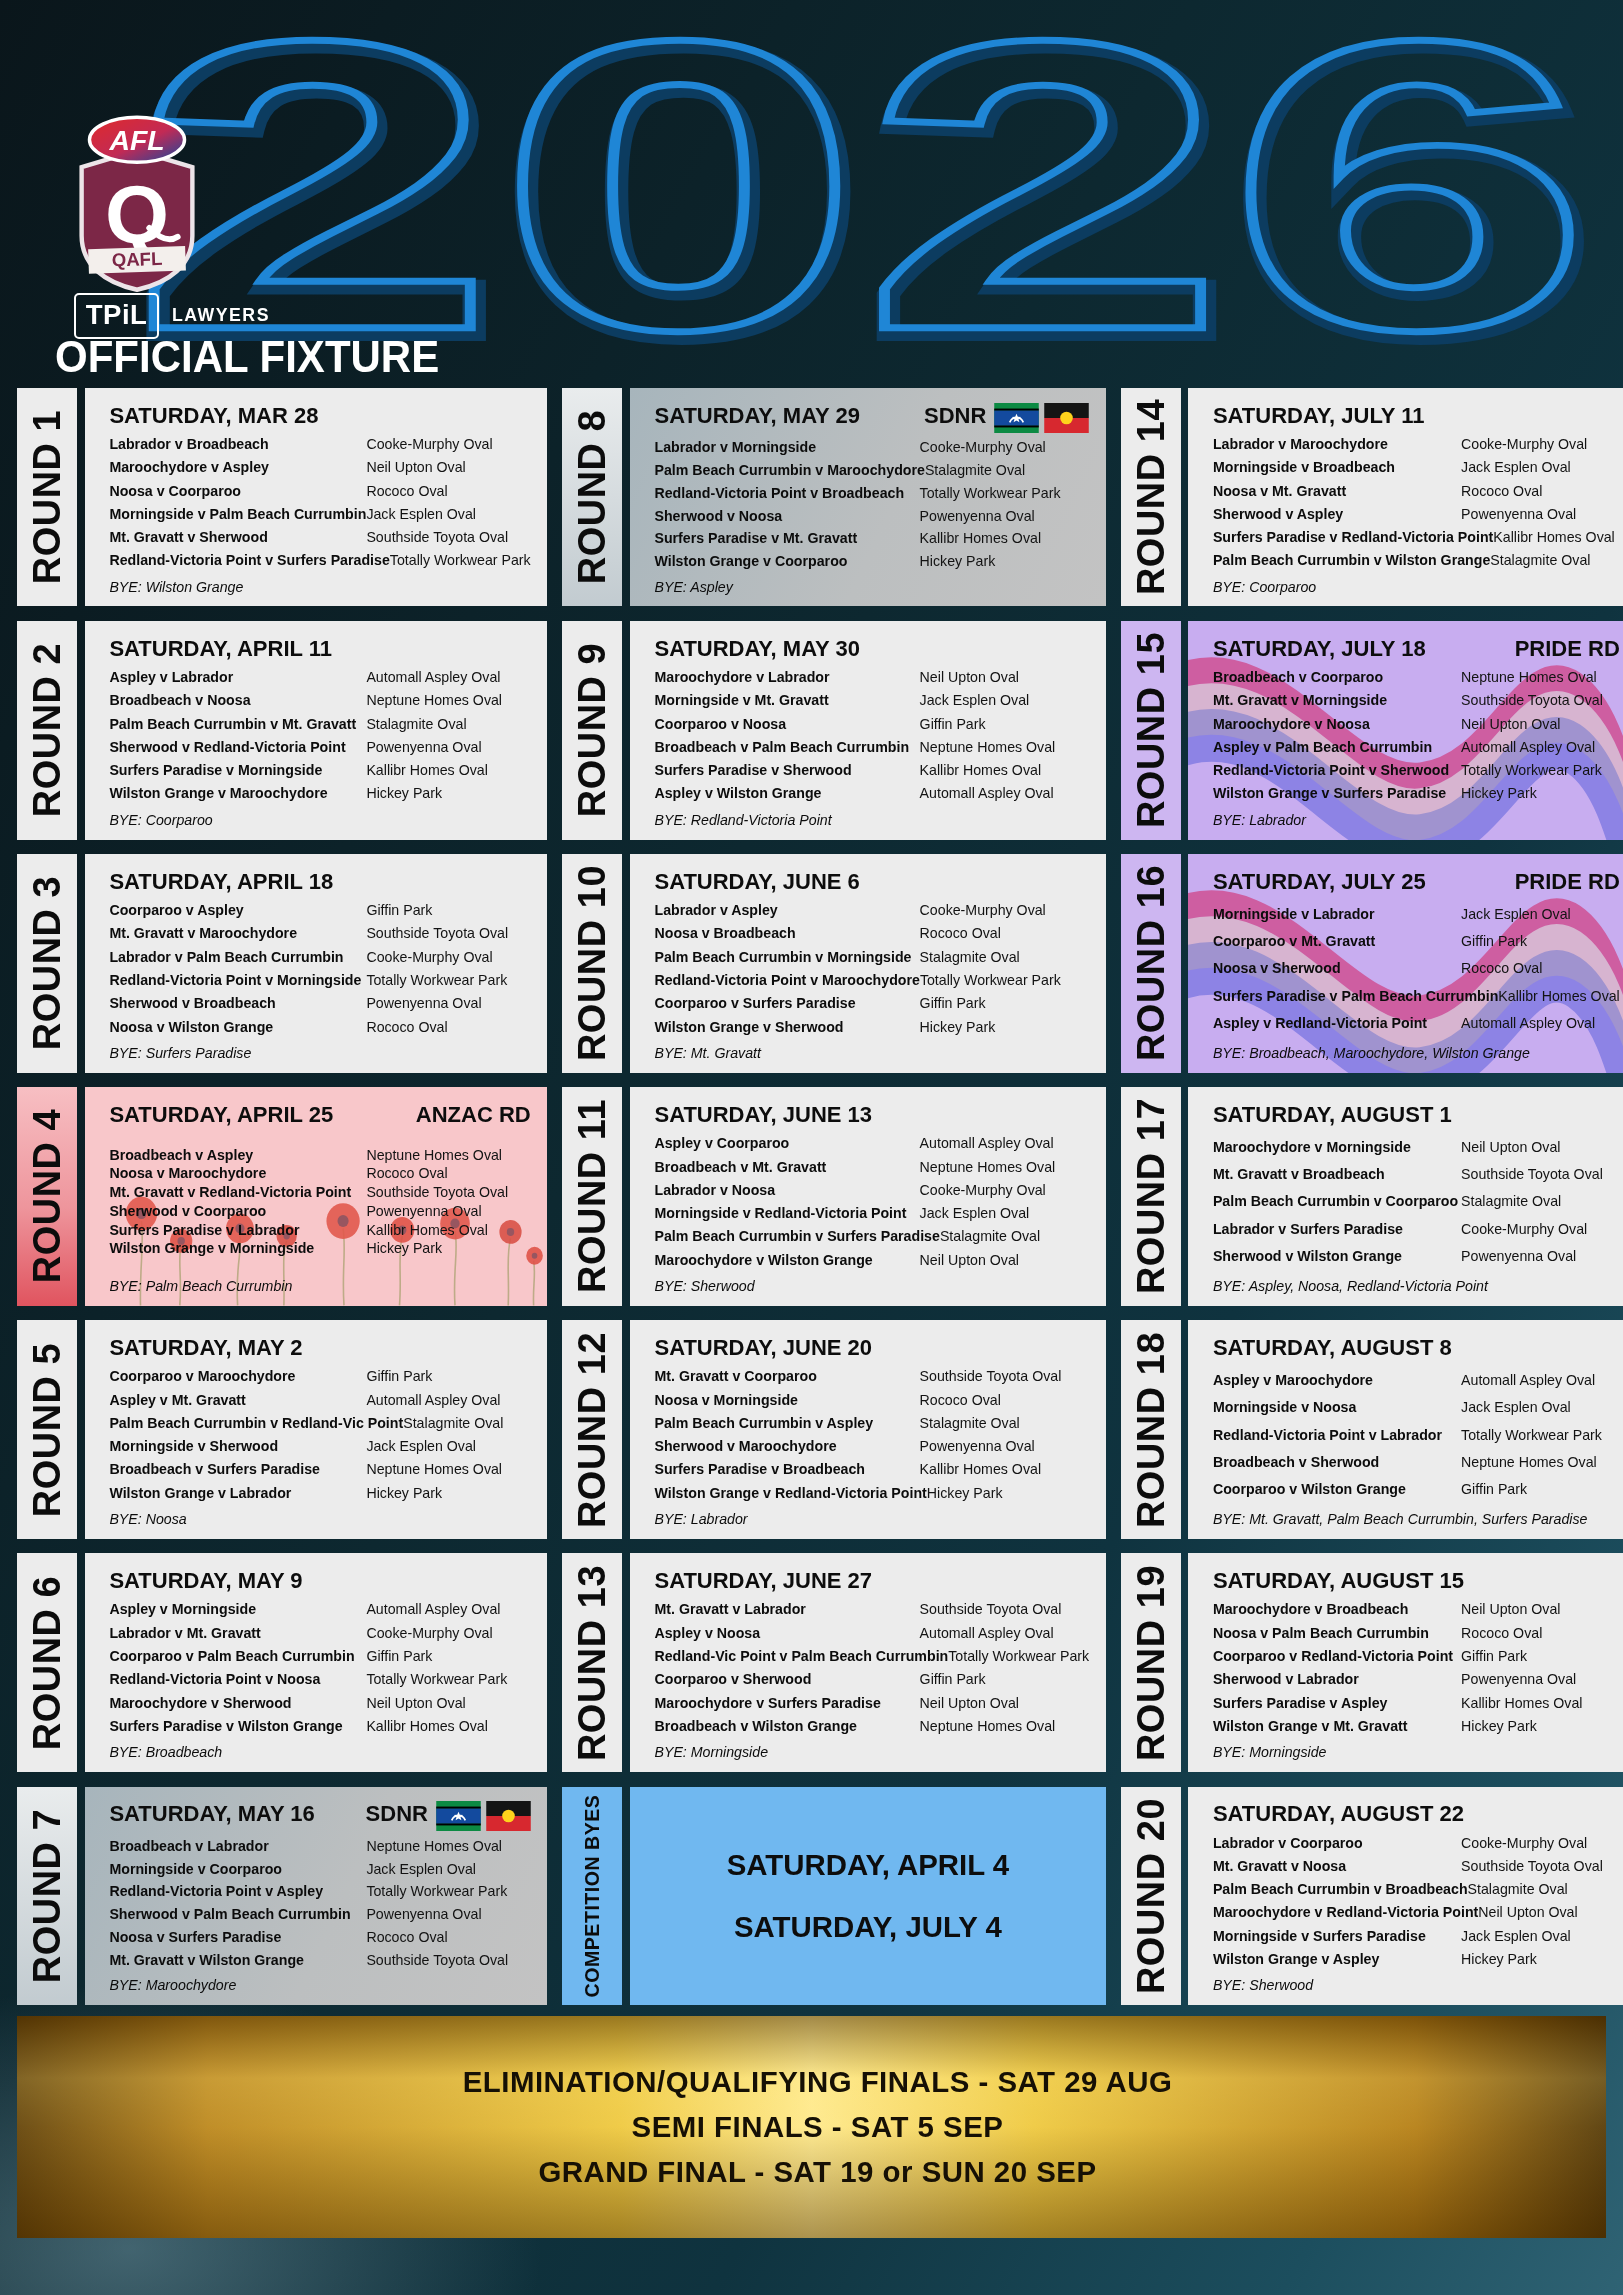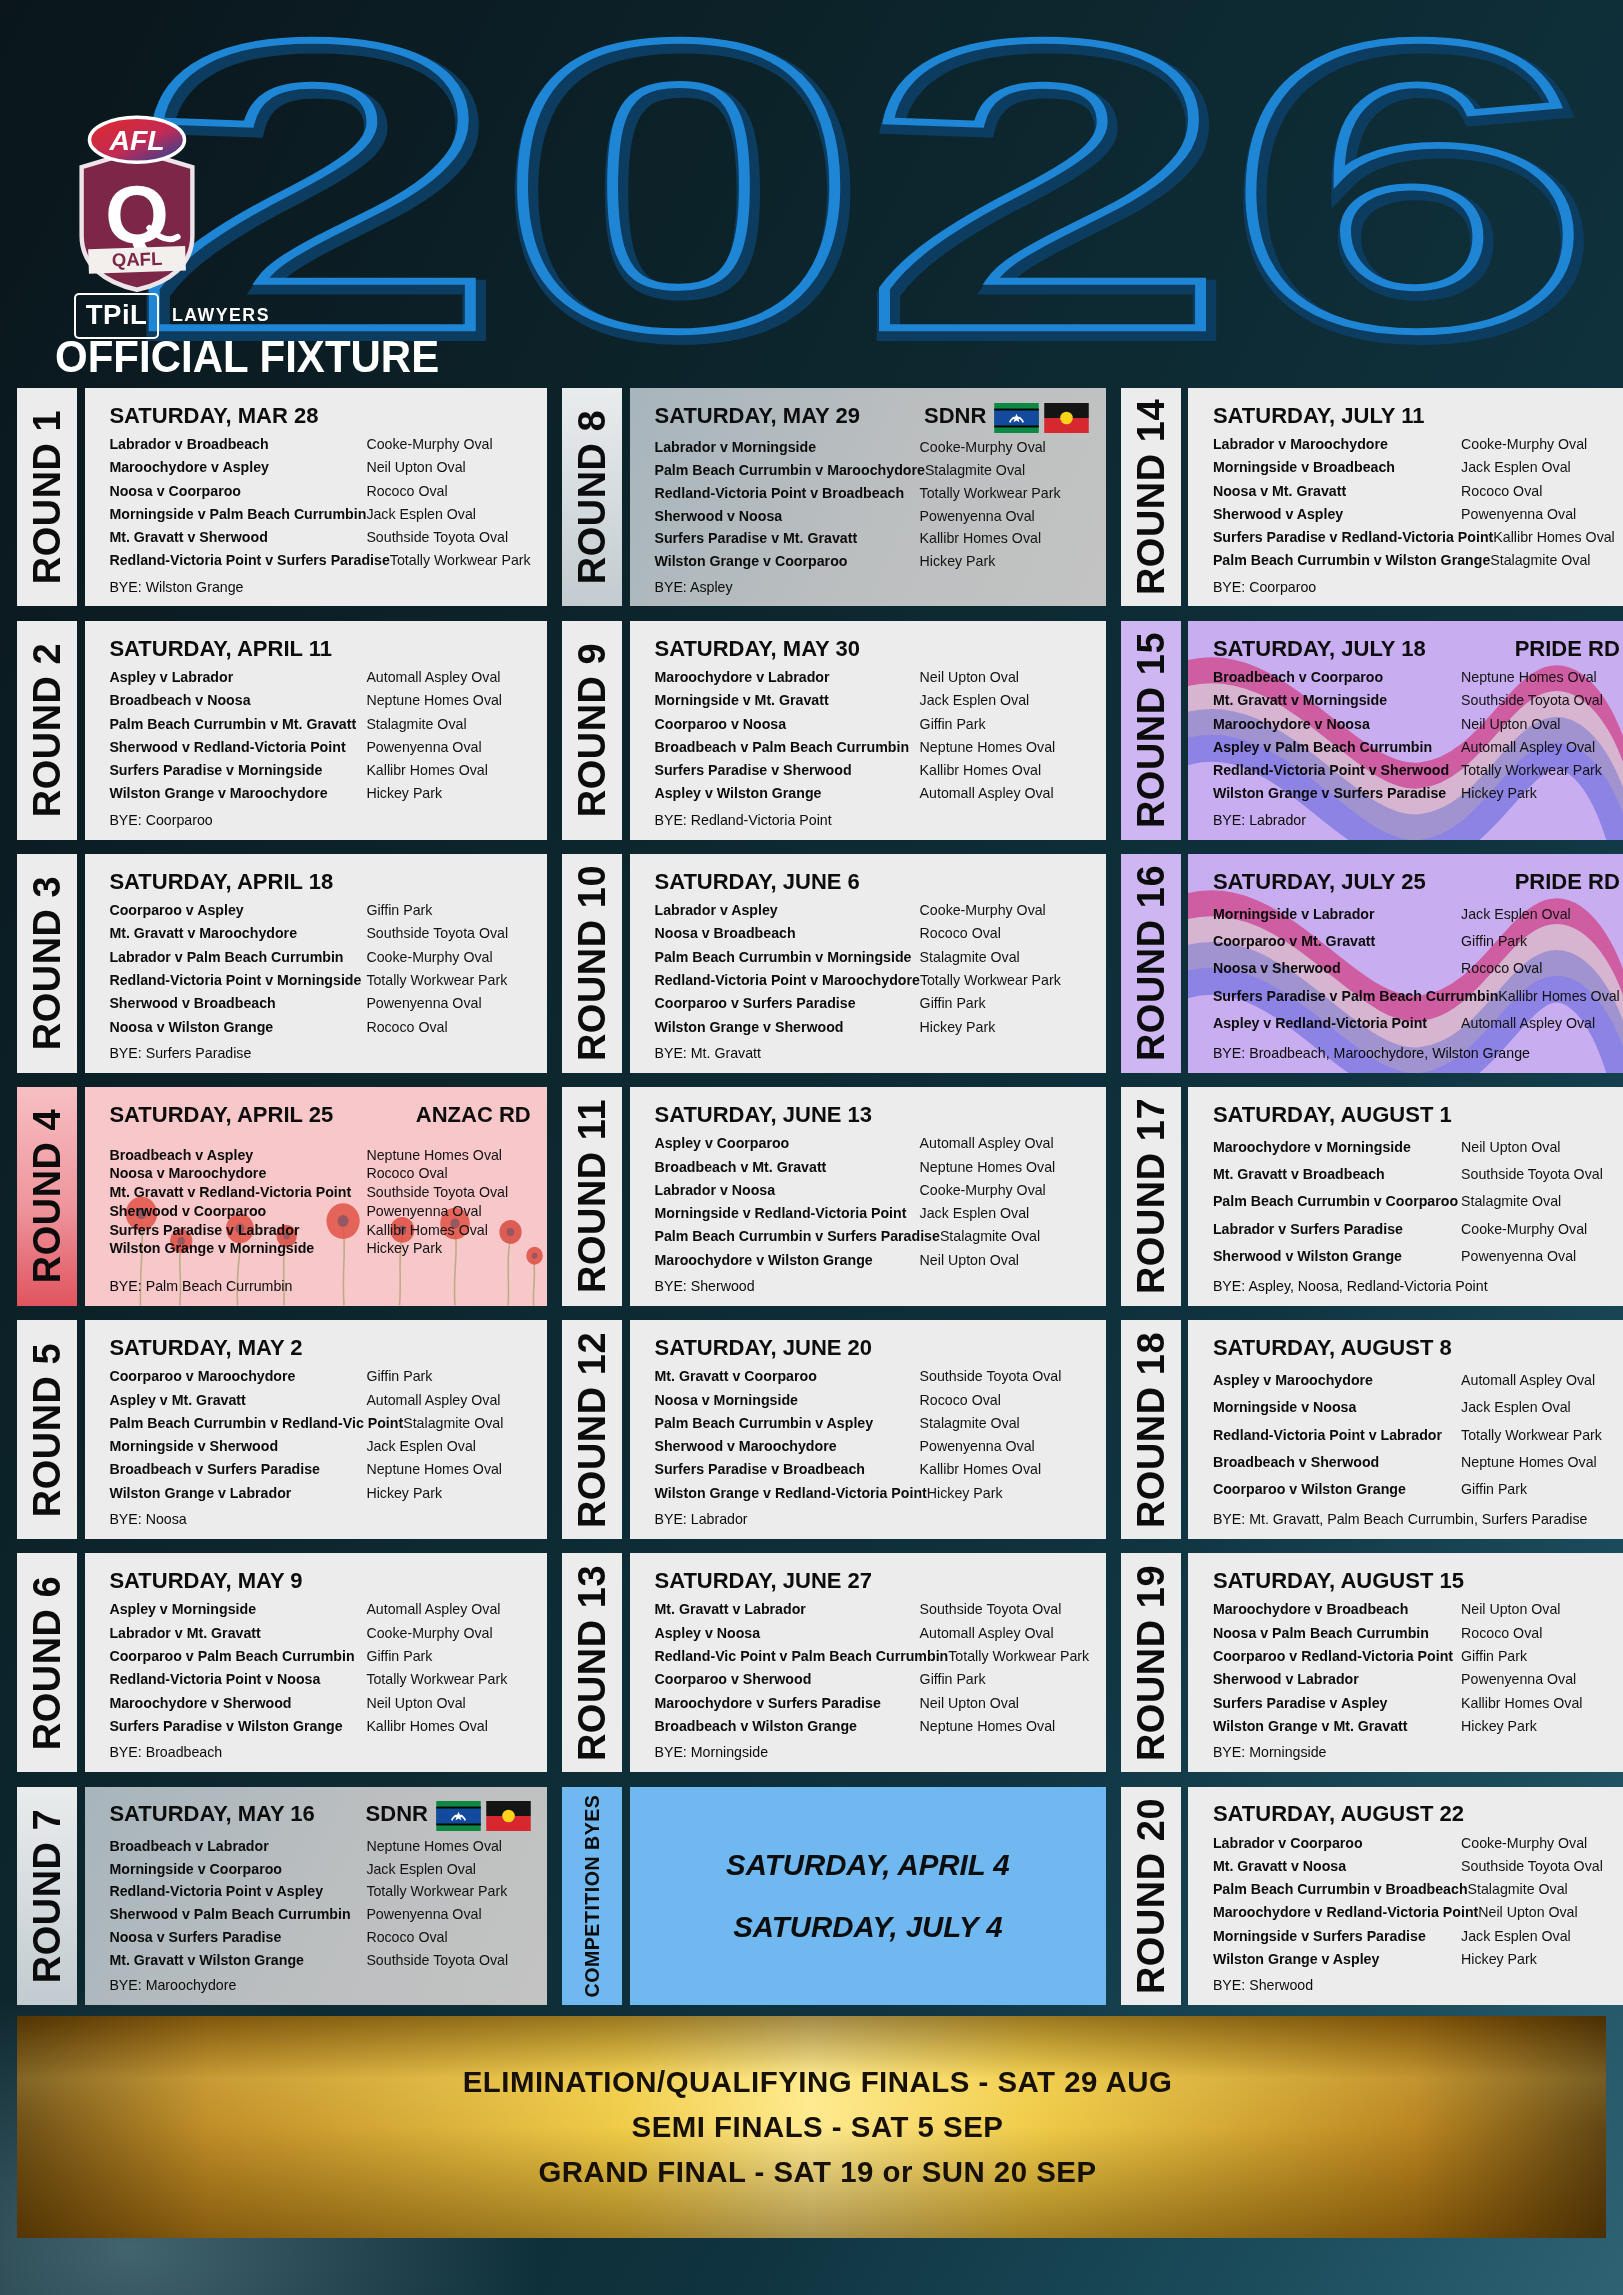--- a/index.html
+++ b/index.html
@@ -36,37 +36,37 @@
     display:flex;flex-direction:column;padding:14.7px 16.7px 11.8px 24.5px;min-width:0;
   }
   .panel-head{position:relative;z-index:2;display:flex;justify-content:space-between;align-items:flex-start;}
   .round-date{font-weight:800;font-size:22px;color:#0d0d0d;letter-spacing:0;white-space:nowrap;}
   .round-tag{display:flex;gap:7.9px;font-weight:800;font-size:22px;color:#0d0d0d;}
   .flags{display:none;align-items:center;gap:4.9px;}
   .matches{position:relative;z-index:2;flex:1;display:flex;flex-direction:column;justify-content:space-evenly;min-height:0;}
   .match{display:flex;align-items:baseline;}
   .teams{flex:0 0 61%;font-weight:700;font-size:14.2px;color:#0c0c0c;white-space:nowrap;}
   .venue{flex:1;font-weight:400;font-size:14.2px;color:#131313;white-space:nowrap;}
-  .round-bye{position:relative;z-index:2;font-weight:500;font-size:14.2px;color:#0c0c0c;padding-top:2.9px;white-space:nowrap;}
+  .round-bye{position:relative;z-index:2;font-weight:500;font-size:14.2px;color:#0c0c0c;padding-top:2.9px;white-space:nowrap;font-style:italic;}
   
   .theme-sdnr .round-panel{background:linear-gradient(115deg,#a7b5bc 0%,#bcbfc0 55%,#c3c3c3 100%);}
   .theme-sdnr .round-strip{background:linear-gradient(180deg,#e9eced,#c2cbd0);}
   .theme-sdnr .flags{display:flex;}
   .theme-anzac .round-panel{background:#f8c7ca;gap:16px;}
   .theme-anzac .round-strip{background:linear-gradient(180deg,#f7bfc3 0%,#ee959c 55%,#e0545f 100%);}
   .theme-pride .round-panel{background:#c8adf0;}
   .theme-pride .round-strip{background:#cdb6f1;}
   .deco{position:absolute;inset:0;width:100%;height:100%;display:none;z-index:1;}
   .theme-pride .pride-wave{display:block;}
   .theme-anzac .poppies{display:block;}
   
   .byes-strip{background:#70b8f0;}
   .byes-label{font-size:19.6px;letter-spacing:0.5px;}
   .byes-panel{background:#70b8f0;align-items:center;justify-content:center;gap:28.5px;padding:0;}
-  .byes-date{font-weight:800;font-size:29.4px;color:#0d0d0d;text-align:center;font-style:italic;}
+  .byes-date{font-weight:800;font-size:29.4px;color:#0d0d0d;text-align:center;}
   
   .finals-banner{
     margin:10.8px 17px 0;height:222px;display:flex;flex-direction:column;justify-content:center;align-items:center;gap:10.8px;
     background:
       linear-gradient(180deg,rgba(70,42,0,.50) 0%,rgba(255,240,150,.22) 28%,rgba(255,244,170,.10) 50%,rgba(70,42,0,.45) 100%),
       linear-gradient(90deg,#5e3d06 0%,#b9831a 12%,#eec73e 38%,#ffe98e 50%,#eec73e 64%,#b27a12 88%,#4f3304 100%);
   }
   .finals-line{font-weight:800;font-size:29.4px;color:#161005;letter-spacing:0.5px;white-space:nowrap;margin-left:12px;}
 </style>
 </head>

